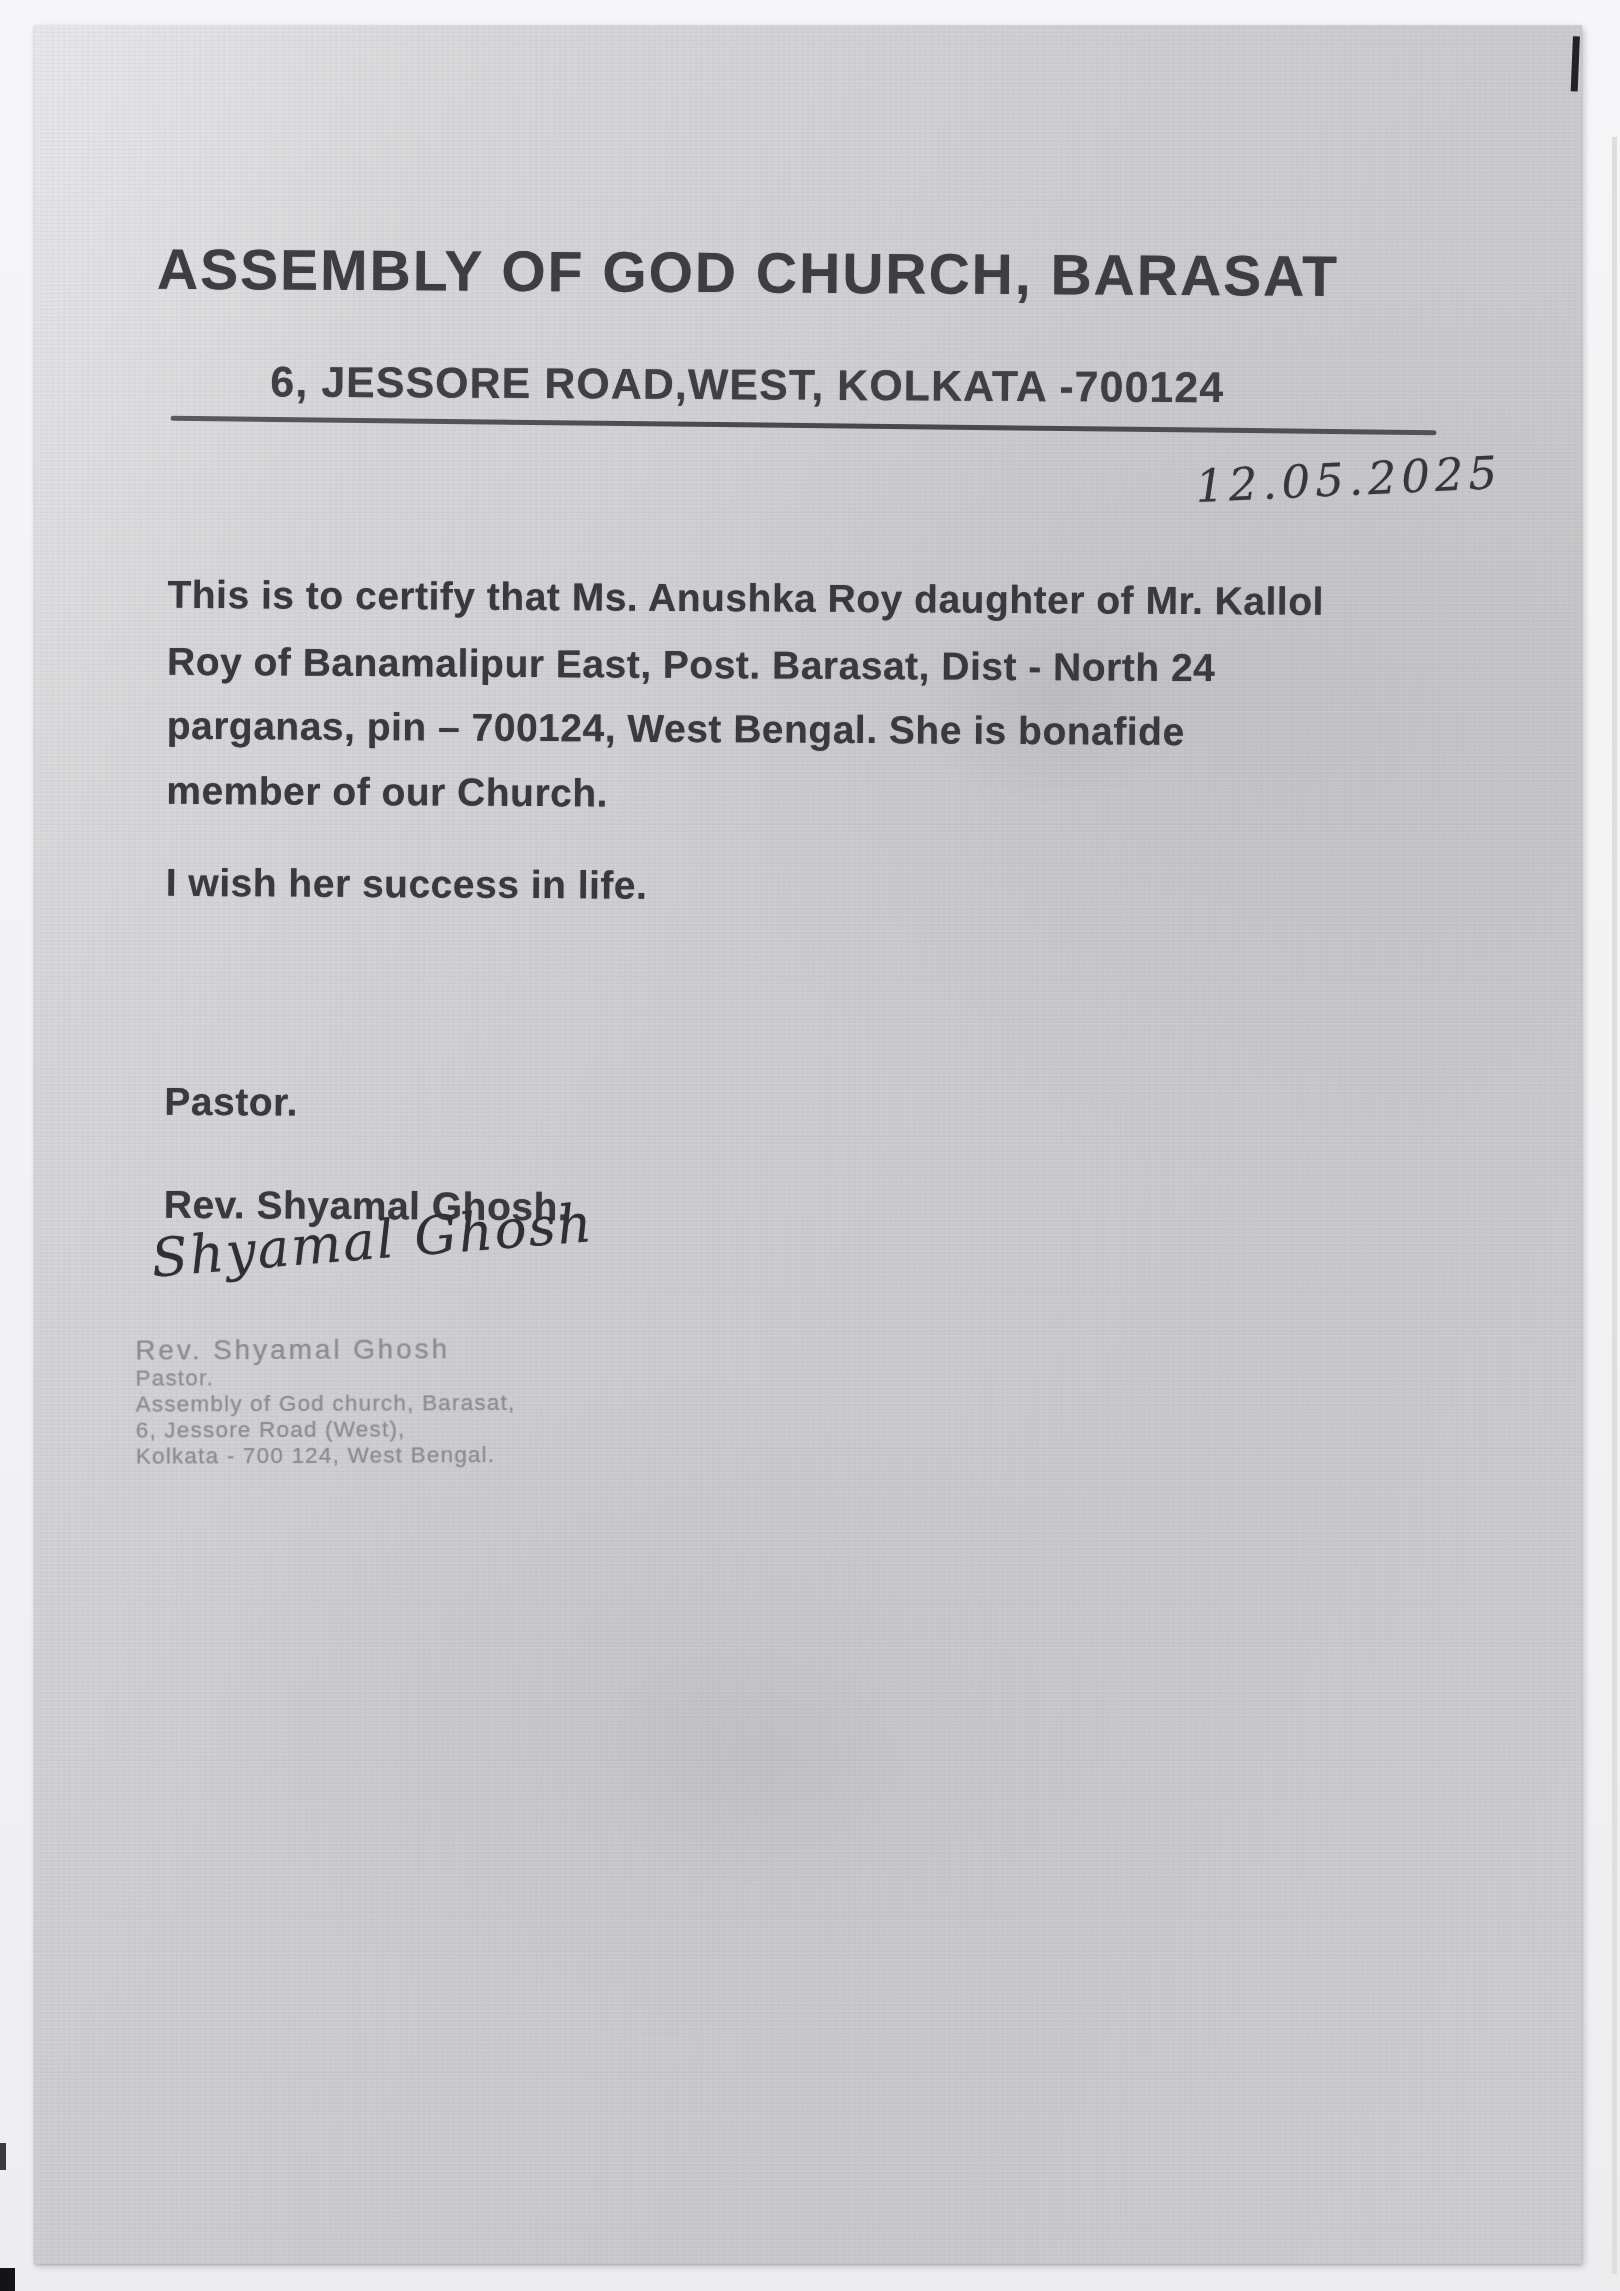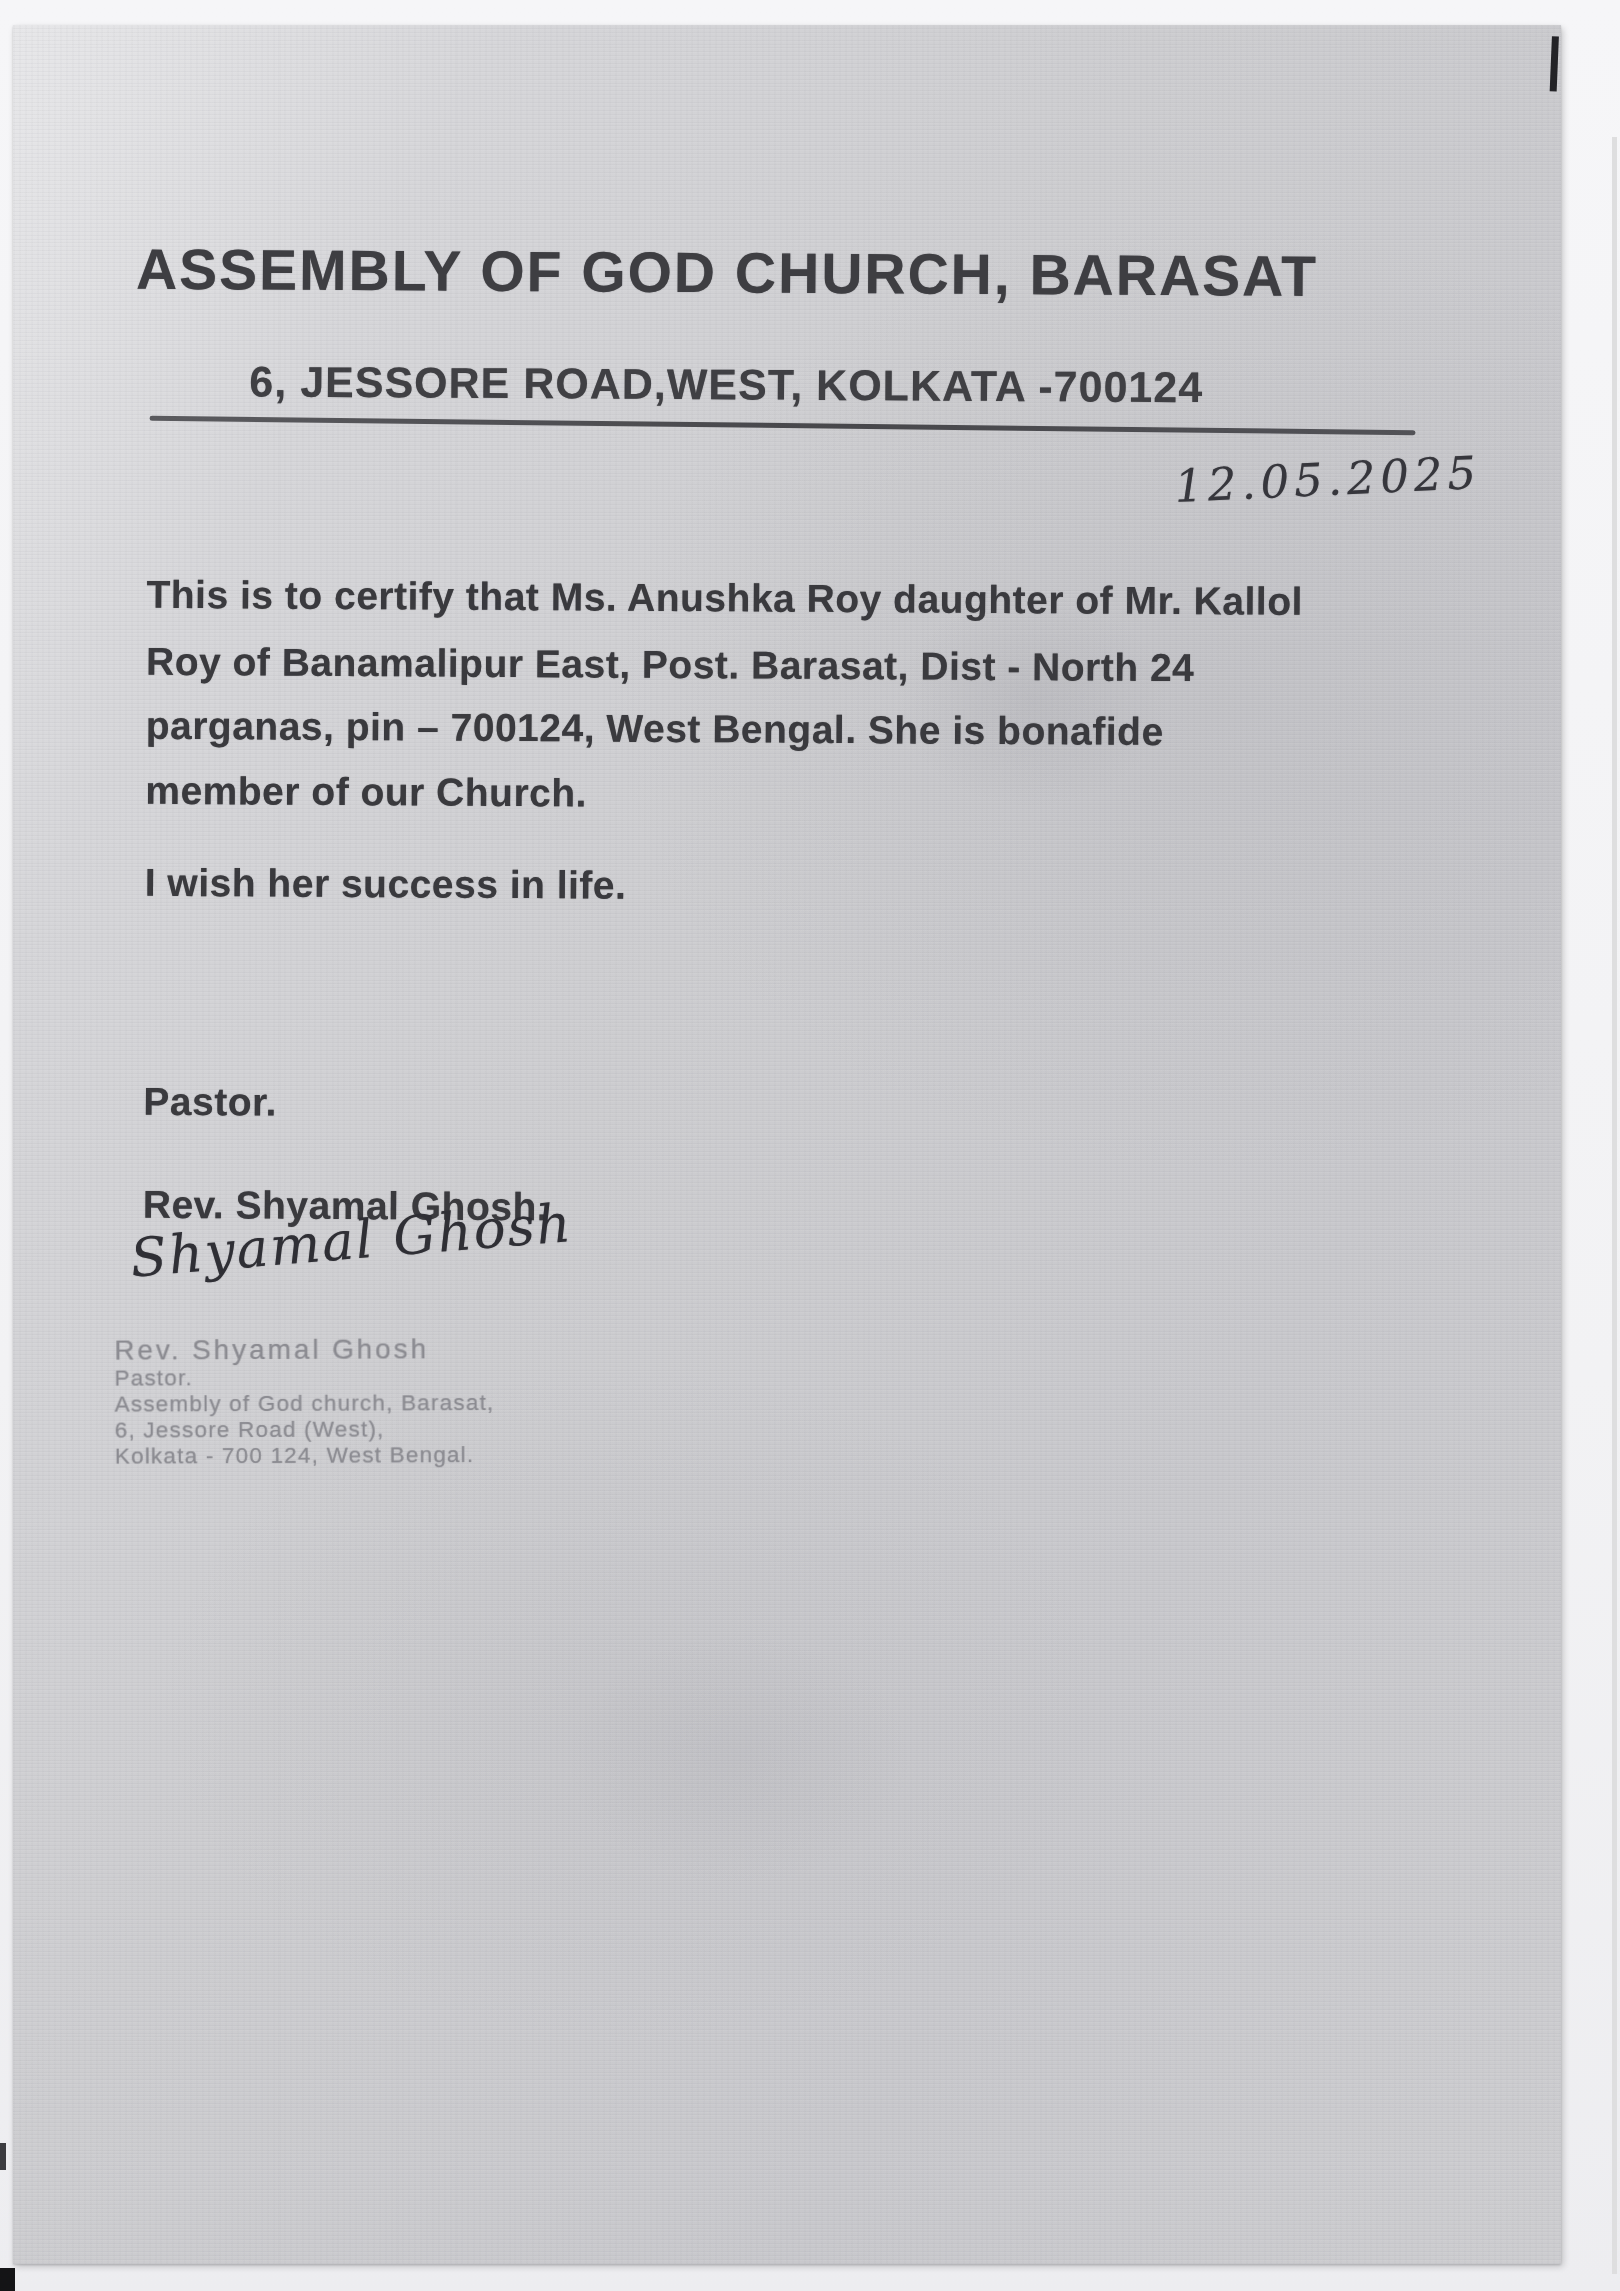--- a/index.html
+++ b/index.html
@@ -9,21 +9,21 @@
     background: #f4f4f6;
     font-family: "Liberation Sans", sans-serif;
   }
   .page {
     position: relative;
     width: 1620px; height: 2292px;
     background: linear-gradient(180deg, #f6f6f8 0%, #f2f2f4 60%, #ededf0 100%);
   }
   .paper {
     position: absolute;
-    left: 13px; top: 24.5px;
+    left: 34px; top: 24.5px;
     width: 1548px; height: 2239px;
     background:
       radial-gradient(ellipse 882px 686px at 78% 30%, rgba(120,120,128,0.10), transparent 70%),
       radial-gradient(ellipse 686px 490px at 40% 75%, rgba(125,125,133,0.07), transparent 70%),
       linear-gradient(118deg, #e7e7e9 0%, #d6d6d9 18%, #cdcdd0 42%, #c8c8cc 72%, #cdcdd0 100%);
     box-shadow: 2px 2.9px 6.9px rgba(0,0,0,0.20), 0 1px 2px rgba(0,0,0,0.15);
   }
   .texture {
     position: absolute; inset: 0;
     background:

